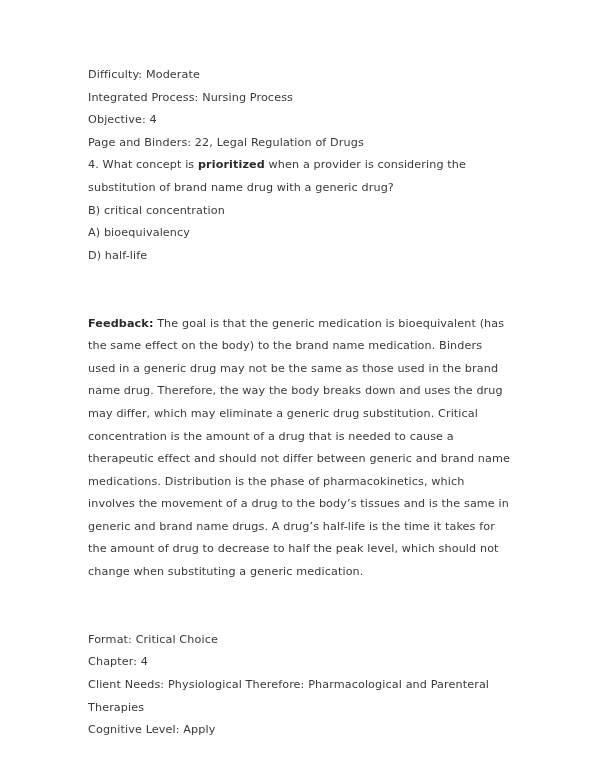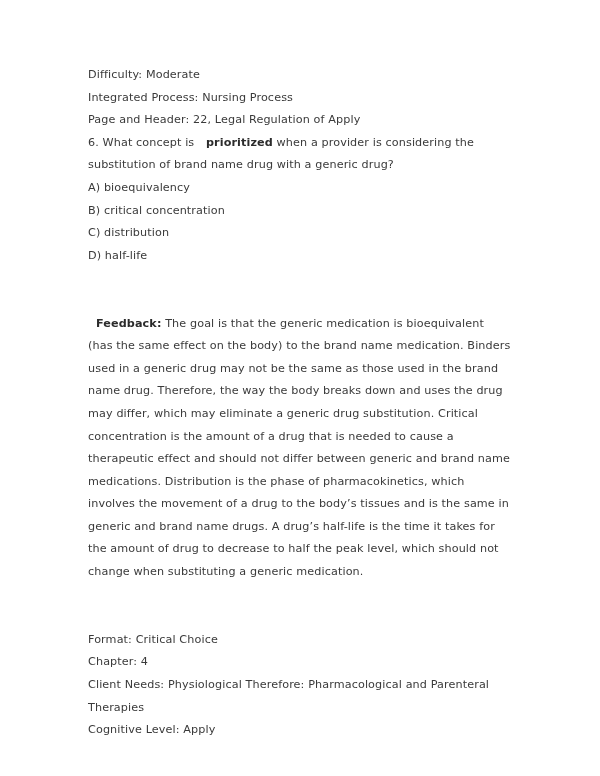--- a/index.html
+++ b/index.html
@@ -39,38 +39,37 @@
   }
   .spacer {
     height: 22.6px;
   }
   .spacer-lg {
     height: 45.2px;
   }
   b, .bold {
     font-weight: bold;
     color: #2b2b2b;
-    margin-left: 8px;
   }
 </style>
 </head>
 <body>
 
 <div class="page">
   <div class="content">
 
     <div class="line">Difficulty: Moderate</div>
     <div class="line">Integrated Process: Nursing Process</div>
-    <div class="line">Page and Header: 22, Legal Regulation of Apply</div>
+    <div class="line">Objective: 4</div>
+    <div class="line">Page and Binders: 22, Legal Regulation of Drugs</div>
 
-    <div class="para"><span>6. What concept is </span><b>prioritized</b><span> when a provider is considering the substitution of brand name drug with a generic drug?</span></div>
+    <div class="para"><span>4. What concept is </span><b>prioritized</b><span> when a provider is considering the substitution of brand name drug with a generic drug?</span></div>
 
+    <div class="line">B) critical concentration</div>
     <div class="line">A) bioequivalency</div>
-    <div class="line">B) critical concentration</div>
-    <div class="line">C) distribution</div>
     <div class="line">D) half-life</div>
 
     <div class="spacer"></div>
 
 
     <div class="spacer"></div>
 
     <div class="para"><b>Feedback:</b><span> The goal is that the generic medication is bioequivalent (has the same effect on the body) to the brand name medication. Binders used in a generic drug may not be the same as those used in the brand name drug. Therefore, the way the body breaks down and uses the drug may differ, which may eliminate a generic drug substitution. Critical concentration is the amount of a drug that is needed to cause a therapeutic effect and should not differ between generic and brand name medications. Distribution is the phase of pharmacokinetics, which involves the movement of a drug to the body’s tissues and is the same in generic and brand name drugs. A drug’s half-life is the time it takes for the amount of drug to decrease to half the peak level, which should not change when substituting a generic medication.</span></div>
 
     <div class="spacer-lg"></div>

